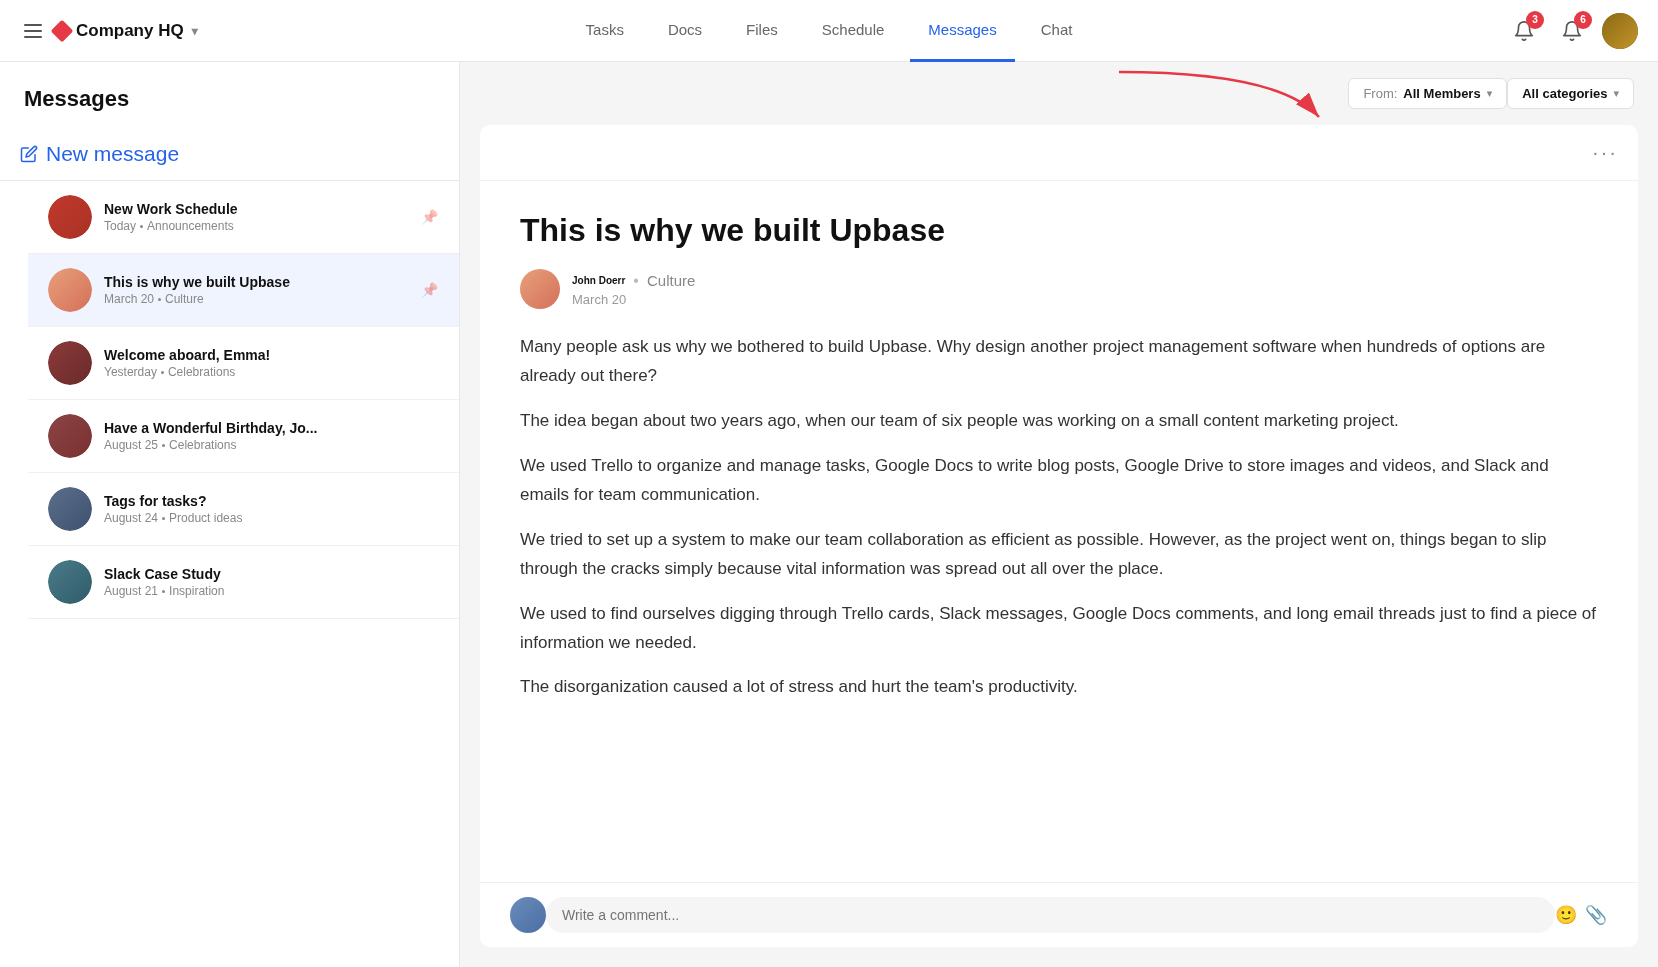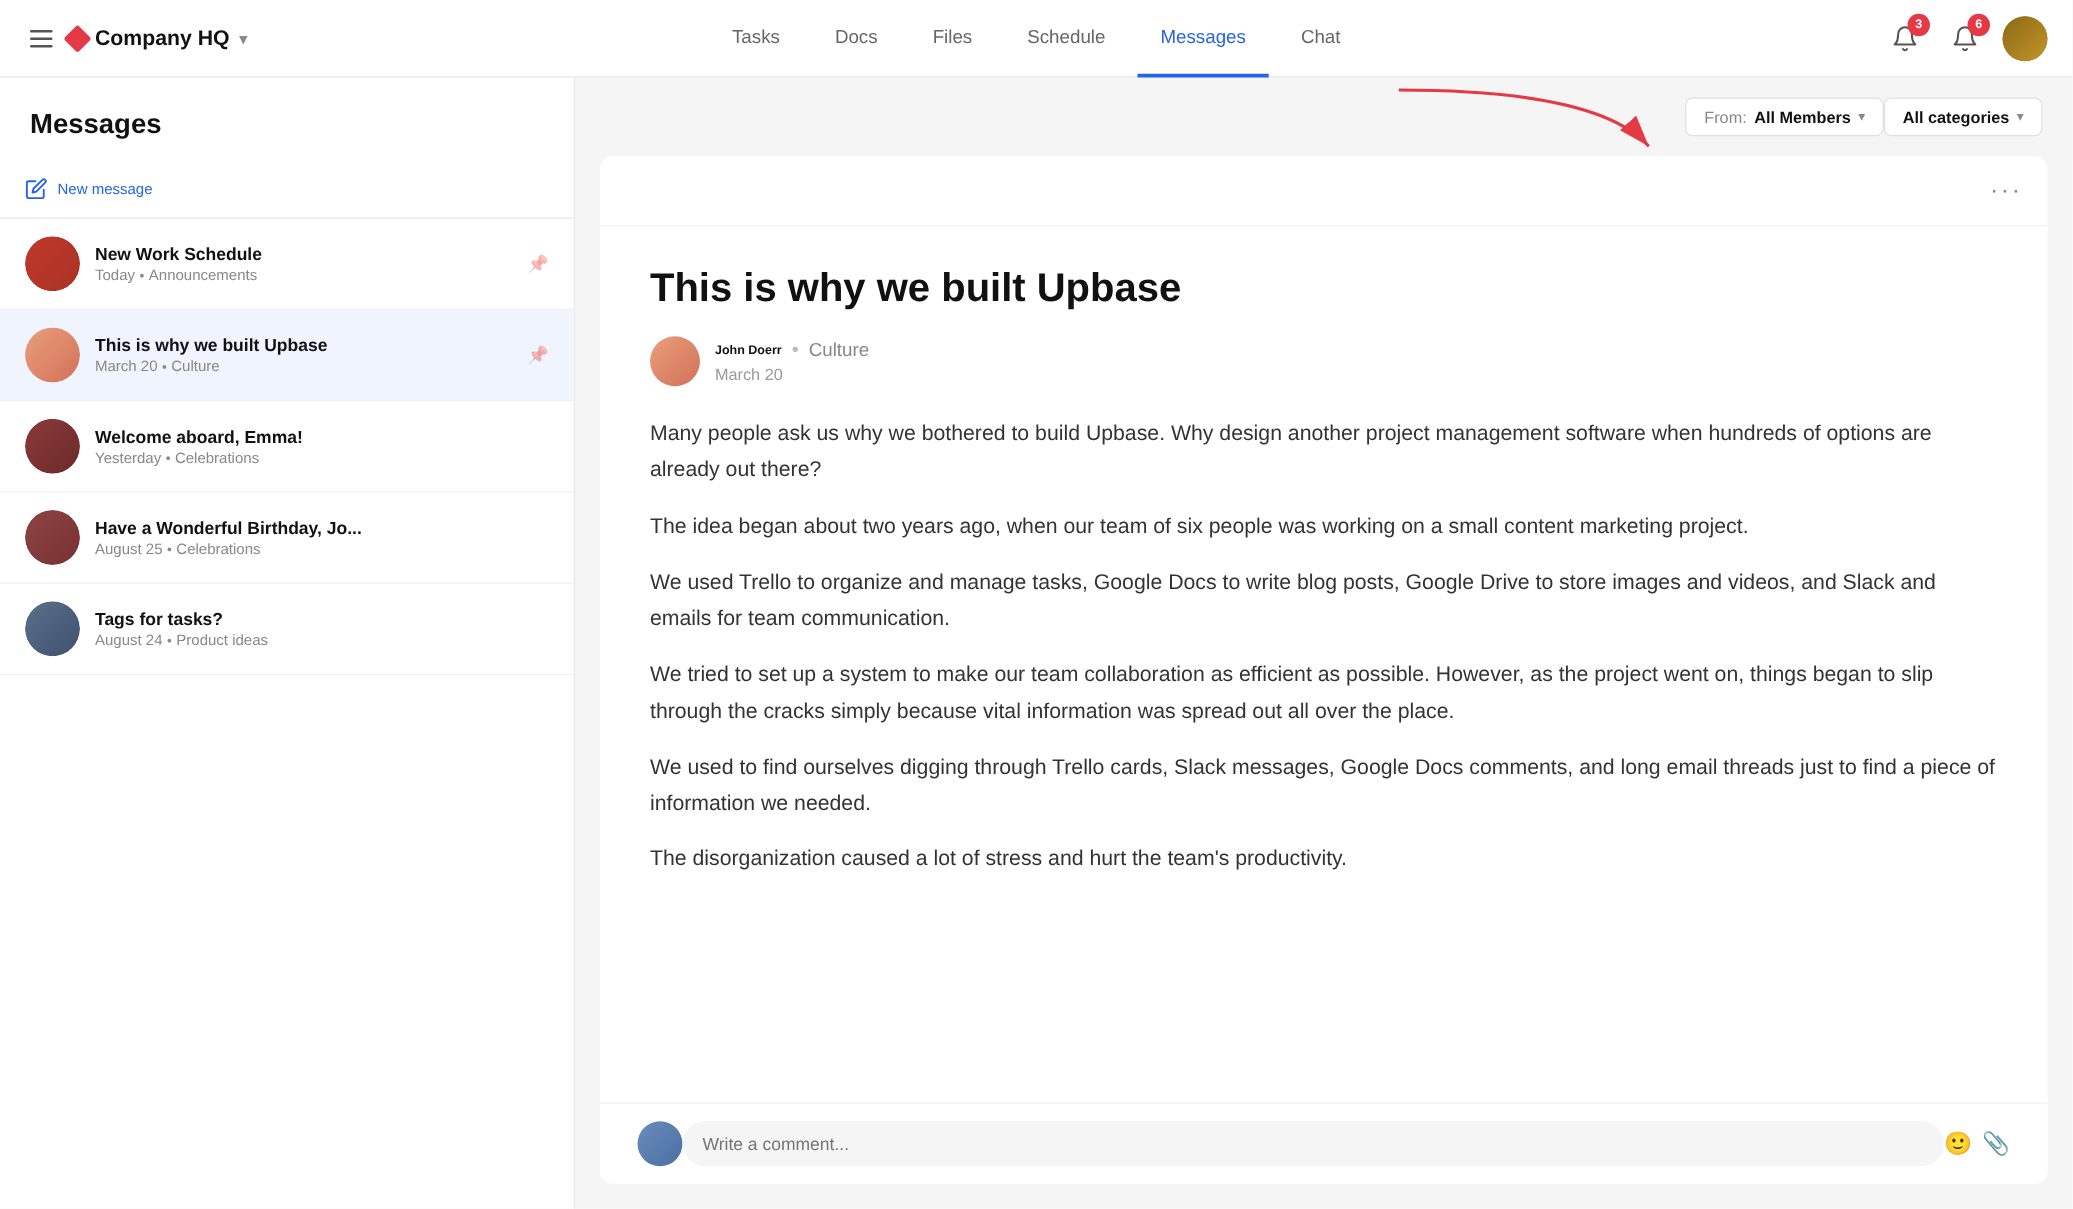--- a/index.html
+++ b/index.html
@@ -32,23 +32,23 @@
 
     
     .main { display: flex; height: calc(967px - 62px); }
 
     
     .sidebar { width: 460px; background: #fff; border-right: 1px solid #e8e8e8; display: flex; flex-direction: column; flex-shrink: 0; }
     .sidebar-header { padding: 24px 24px 16px; }
     .sidebar-title { font-size: 22px; font-weight: 700; color: #111; }
     .new-message-btn { display: flex; align-items: center; gap: 8px; padding: 14px 20px; cursor: pointer; border-bottom: 1px solid #e8e8e8; }
     .new-message-btn svg { width: 18px; height: 18px; stroke: #2563eb; fill: none; stroke-width: 2; }
-    .new-message-label { color: #2563eb; font-size: 12px; font-weight: 500; }
-
-    .message-list { flex: 1; overflow-y: auto; }
+    .new-message-label { color: #2563eb; font-size: 21px; font-weight: 500; }
+
+    .message-list { flex: 1; overflow-y: auto; padding-left: 28px; }
     .message-item { display: flex; align-items: center; padding: 14px 20px; cursor: pointer; position: relative; border-bottom: 1px solid #f0f0f0; gap: 12px; }
     .message-item.active { background: #f0f4ff; }
     .msg-avatar { width: 44px; height: 44px; border-radius: 50%; flex-shrink: 0; overflow: hidden; }
     .avatar-circle { width: 44px; height: 44px; border-radius: 50%; display: flex; align-items: center; justify-content: center; font-size: 14px; font-weight: 600; color: #fff; }
     .msg-content { flex: 1; min-width: 0; }
     .msg-title { font-size: 14px; font-weight: 600; color: #111; white-space: nowrap; overflow: hidden; text-overflow: ellipsis; }
     .msg-meta { font-size: 12px; color: #888; margin-top: 2px; display: flex; align-items: center; gap: 4px; }
     .msg-dot { width: 3px; height: 3px; background: #888; border-radius: 50%; }
     .pin-icon { color: #bbb; font-size: 14px; opacity: 0; }
     .pin-icon.visible { opacity: 0.4; }
@@ -220,20 +220,34 @@
           <div class="msg-title">Tags for tasks?</div>
           <div class="msg-meta">
             <span>August 24</span>
             <span class="msg-dot"></span>
             <span>Product ideas</span>
           </div>
         </div>
         <span class="pin-icon">📌</span>
       </div>
 
+      <div class="message-item">
+        <div class="msg-avatar">
+          <div class="avatar-circle" style="background: linear-gradient(135deg, #4a7a8a 0%, #305c6a 100%);"></div>
+        </div>
+        <div class="msg-content">
+          <div class="msg-title">Slack Case Study</div>
+          <div class="msg-meta">
+            <span>August 21</span>
+            <span class="msg-dot"></span>
+            <span>Inspiration</span>
+          </div>
+        </div>
+        <span class="pin-icon">📌</span>
+      </div>
 
     </div>
   </aside>
 
   <div class="content-area">
 
     <div class="content-toolbar" style="position:relative;">
 
       <svg style="position:absolute; top:0; left:50%; width:300px; height:80px; pointer-events:none; z-index:10;" viewBox="0 0 300 80">
         <defs>

